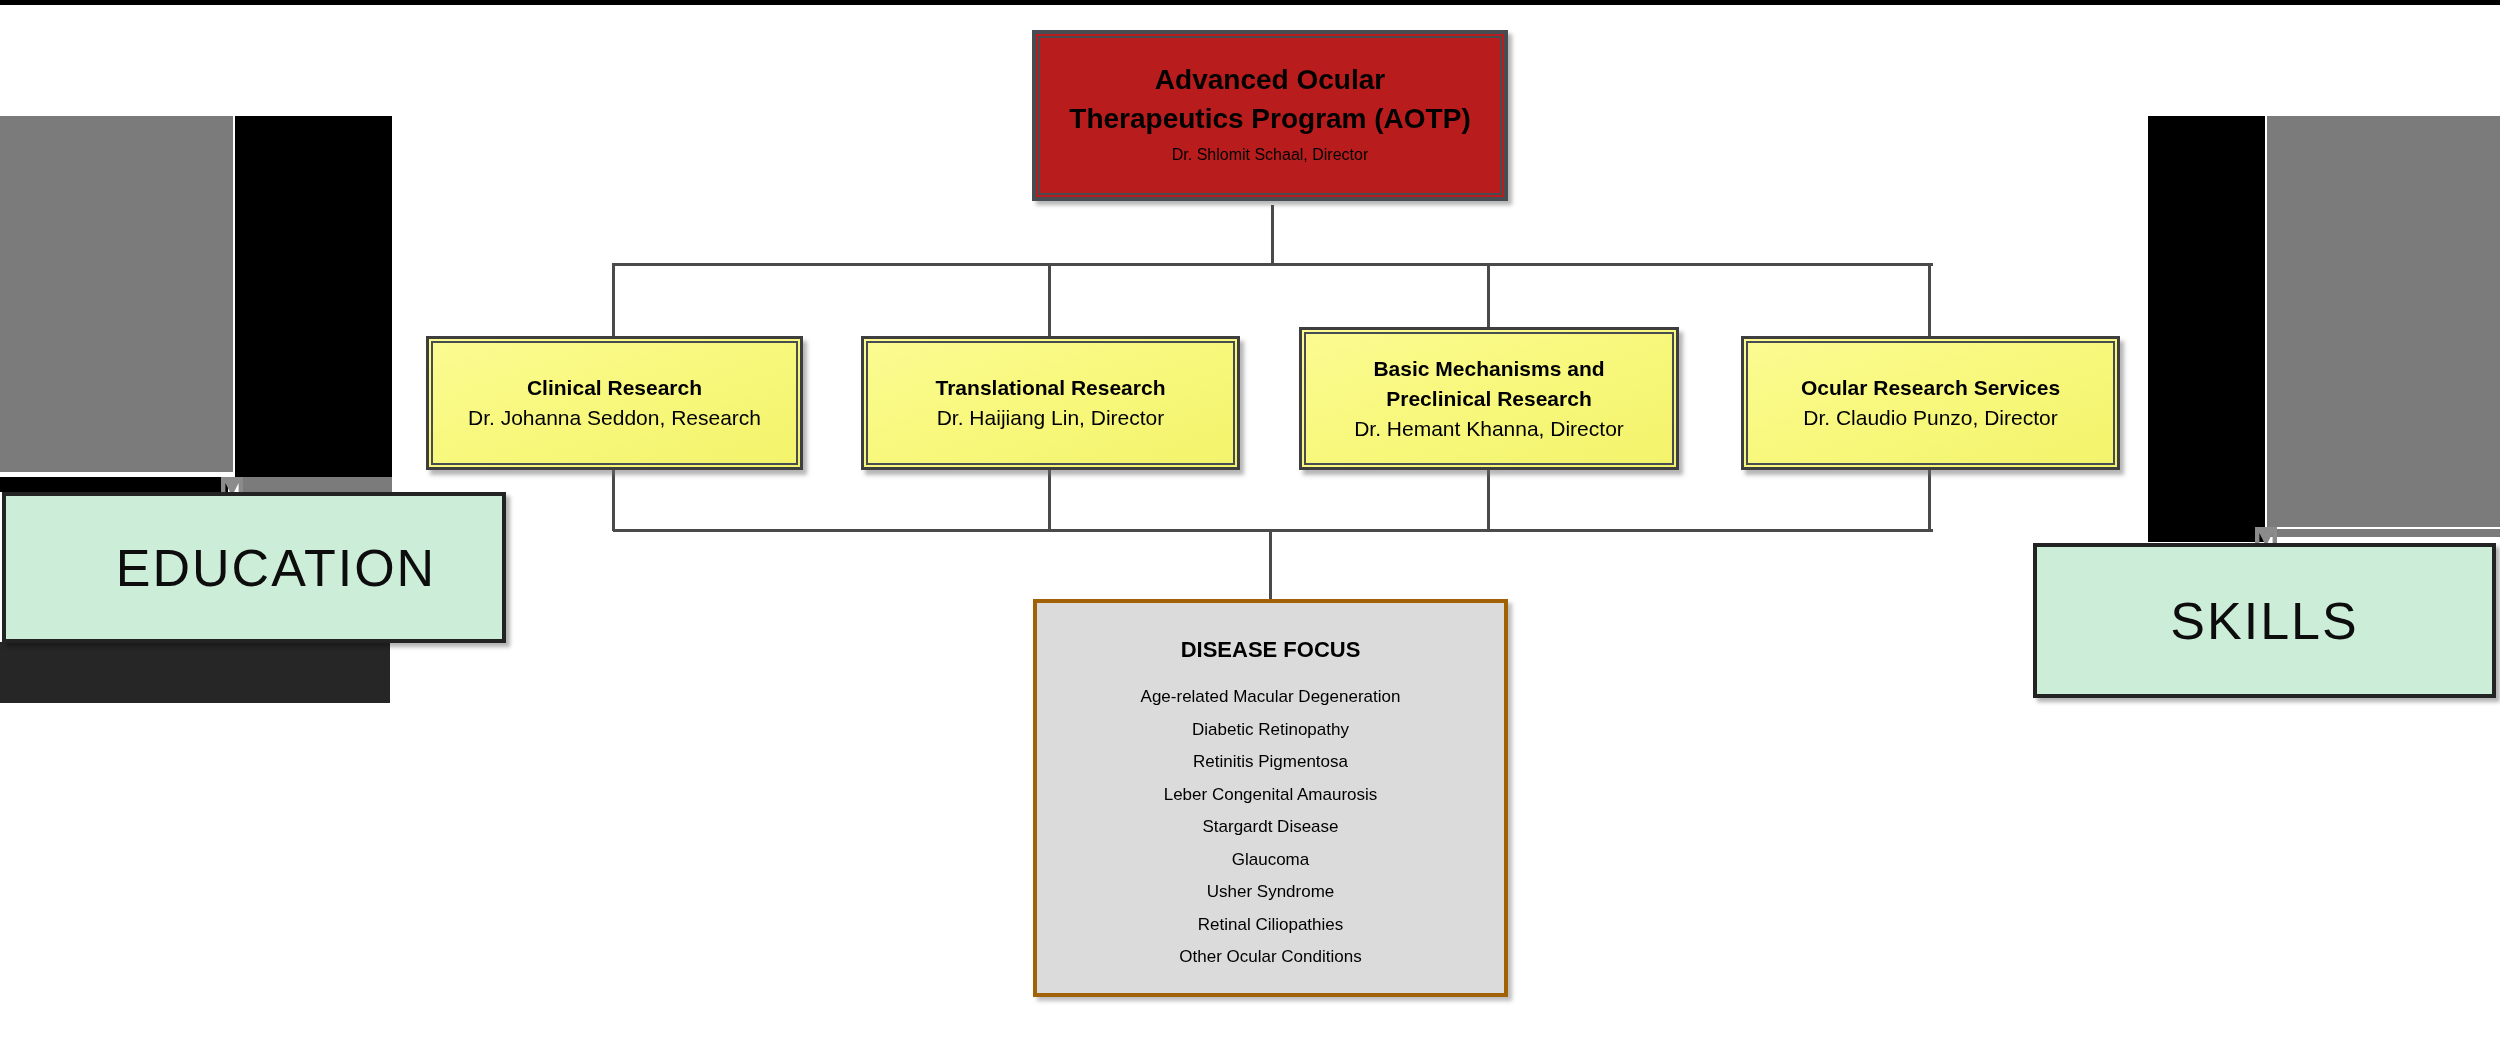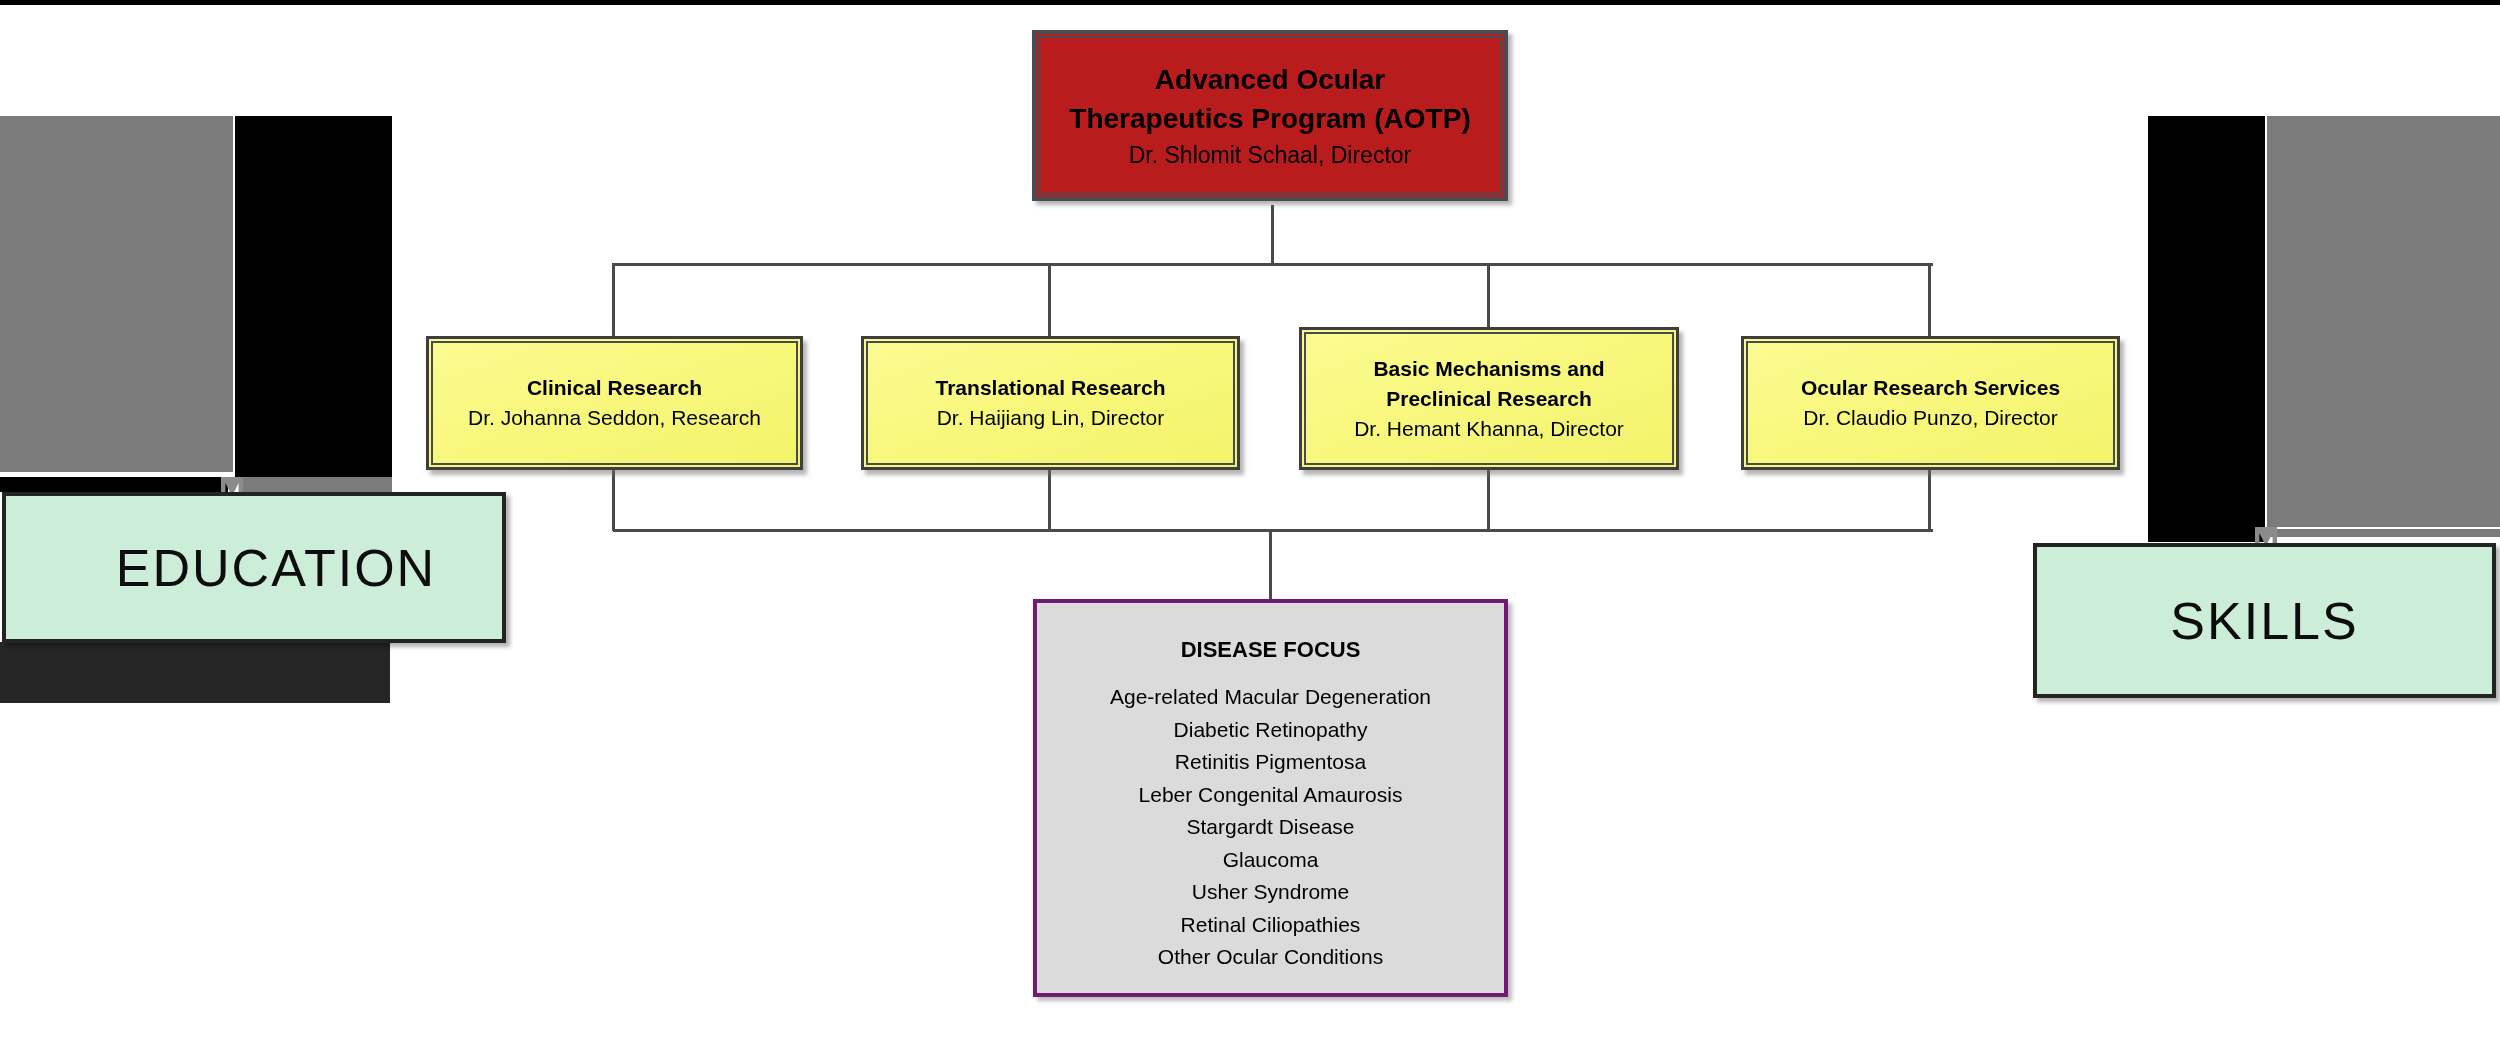--- a/index.html
+++ b/index.html
@@ -51,43 +51,43 @@
   .skl{left:2033px;top:543px;width:455px;height:147px;}
   
   .program-box{
     position:absolute;left:1032px;top:30px;width:468px;height:163px;z-index:2;
     background:#b91c1c;border:4px solid #474c52;
     box-shadow:4px 4px 4px rgba(90,90,90,0.45);
   }
   .inner-frame{position:absolute;inset:2px;border:2px solid #474c52;
     display:flex;flex-direction:column;align-items:center;justify-content:center;text-align:center;}
   .program-title{font-weight:bold;font-size:28px;line-height:39px;}
-  .program-director{font-size:23px;line-height:34px;}
+  .program-director{font-size:16px;line-height:34px;}
   
   .division{
     position:absolute;z-index:2;border:3px solid #3e3e3e;
     background:linear-gradient(160deg,#fbfb92 0%,#f8f87e 45%,#f3f36b 100%);
     box-shadow:4px 5px 4px rgba(110,110,110,0.5);
   }
   .division .inner-frame{text-align:center;}
   .division-name{font-weight:bold;font-size:21px;line-height:30px;}
   .division-director{font-size:21px;line-height:30px;}
   .d1{left:426px;top:336px;width:371px;height:128px;}
   .d2{left:861px;top:336px;width:373px;height:128px;}
   .d3{left:1299px;top:327px;width:374px;height:137px;}
   .d4{left:1741px;top:336px;width:373px;height:128px;}
   
   .disease-box{
     position:absolute;left:1033px;top:599px;width:467px;height:390px;z-index:2;
-    background:#dbdbdb;border:4px solid #701a75;
+    background:#dbdbdb;border:4px solid #a16207;
     box-shadow:4px 4px 4px rgba(110,110,110,0.45);
     text-align:center;
   }
   .disease-title{font-weight:bold;font-size:22px;margin-top:34px;margin-bottom:18px;}
-  .disease-item{font-size:21px;line-height:32.5px;}
+  .disease-item{font-size:17px;line-height:32.5px;}
 </style>
 </head>
 <body>
 
 <div class="canvas">
 
   <div class="rule top-rule"></div>
   <div class="rule bottom-rule"></div>
 
   <div class="ph ph-gray l-gray"></div>

